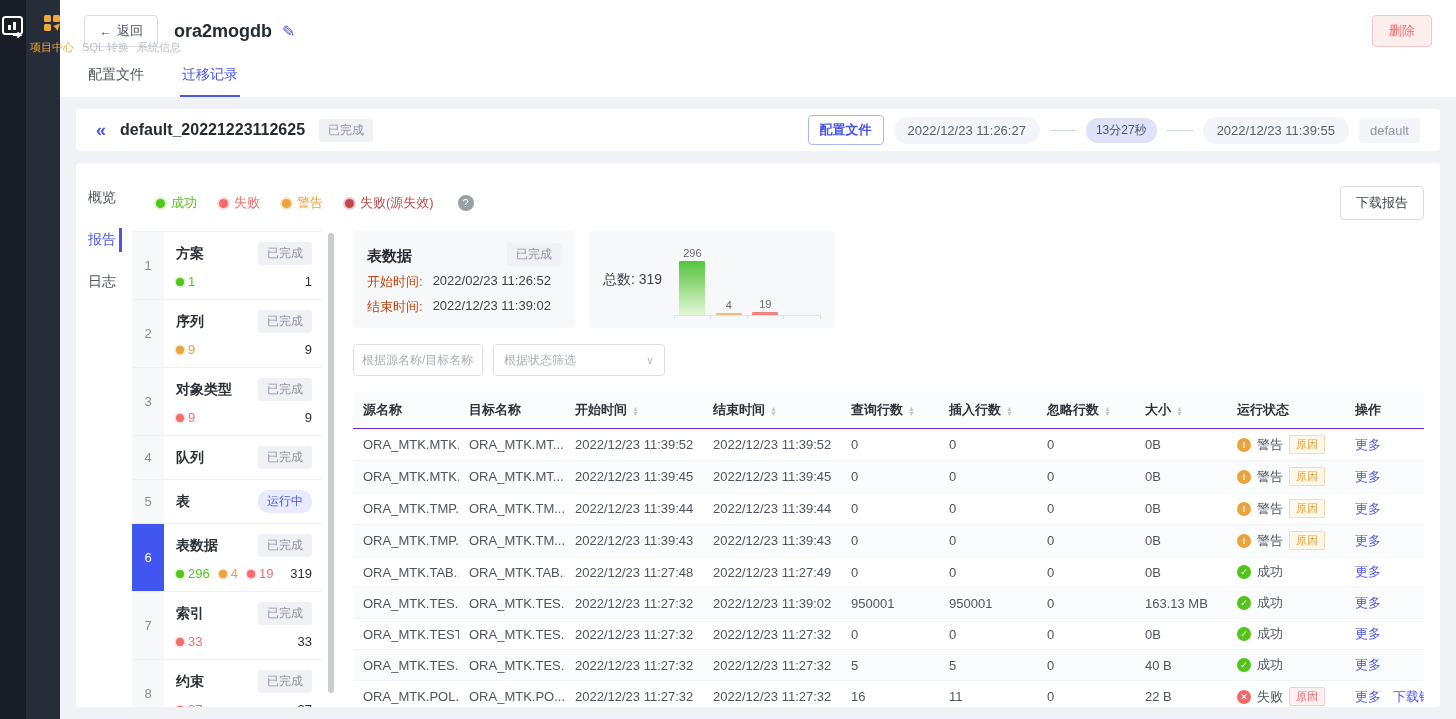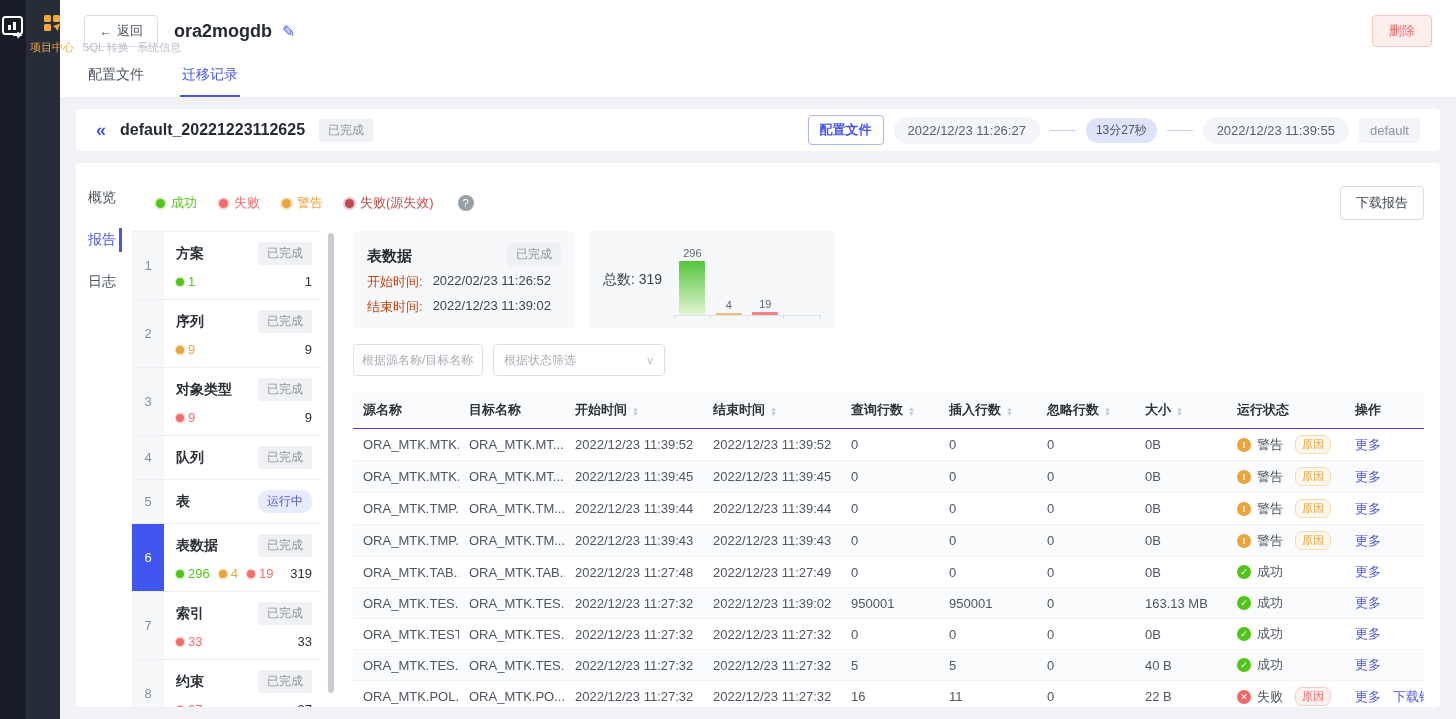--- a/index.html
+++ b/index.html
@@ -125,21 +125,21 @@
                    overflow:hidden; height:28px; }
   .data-table tr.even td { background:#fafbfc; }
   .sort { display:inline-flex; flex-direction:column; margin-left:5px; vertical-align:middle; cursor:pointer; }
   .sort i { font-style:normal; font-size:7px; line-height:5px; color:#c3c7ce; }
   .st-wrap { display:flex; align-items:center; gap:6px; }
   .st-ic { width:14px; height:14px; border-radius:50%; color:#fff; font-size:9px; font-weight:bold;
            display:inline-flex; align-items:center; justify-content:center; flex-shrink:0; }
   .st-warn    .st-ic { background:#eba33c; }
   .st-success .st-ic { background:#52c41a; }
   .st-fail    .st-ic { background:#f16a6a; }
-  .reason-chip { font-size:11px; padding:1px 6px; border-radius:7px; margin-left:6px; cursor:pointer; background:#fff; }
+  .reason-chip { font-size:11px; padding:1px 6px; border-radius:2px; cursor:pointer; background:#fff; }
   .st-warn .reason-chip { color:#e6a23c; border:1px solid #f3dcb4; background:#fdf7ec; }
   .st-fail .reason-chip { color:#f16a6a; border:1px solid #f8cdcd; background:#fdf0f0; }
   .action-link { color:#4956e8; cursor:pointer; margin-right:12px; }
 </style>
 </head>
 <body>
 
 <div class="app">
 
   <aside class="sidebar">

